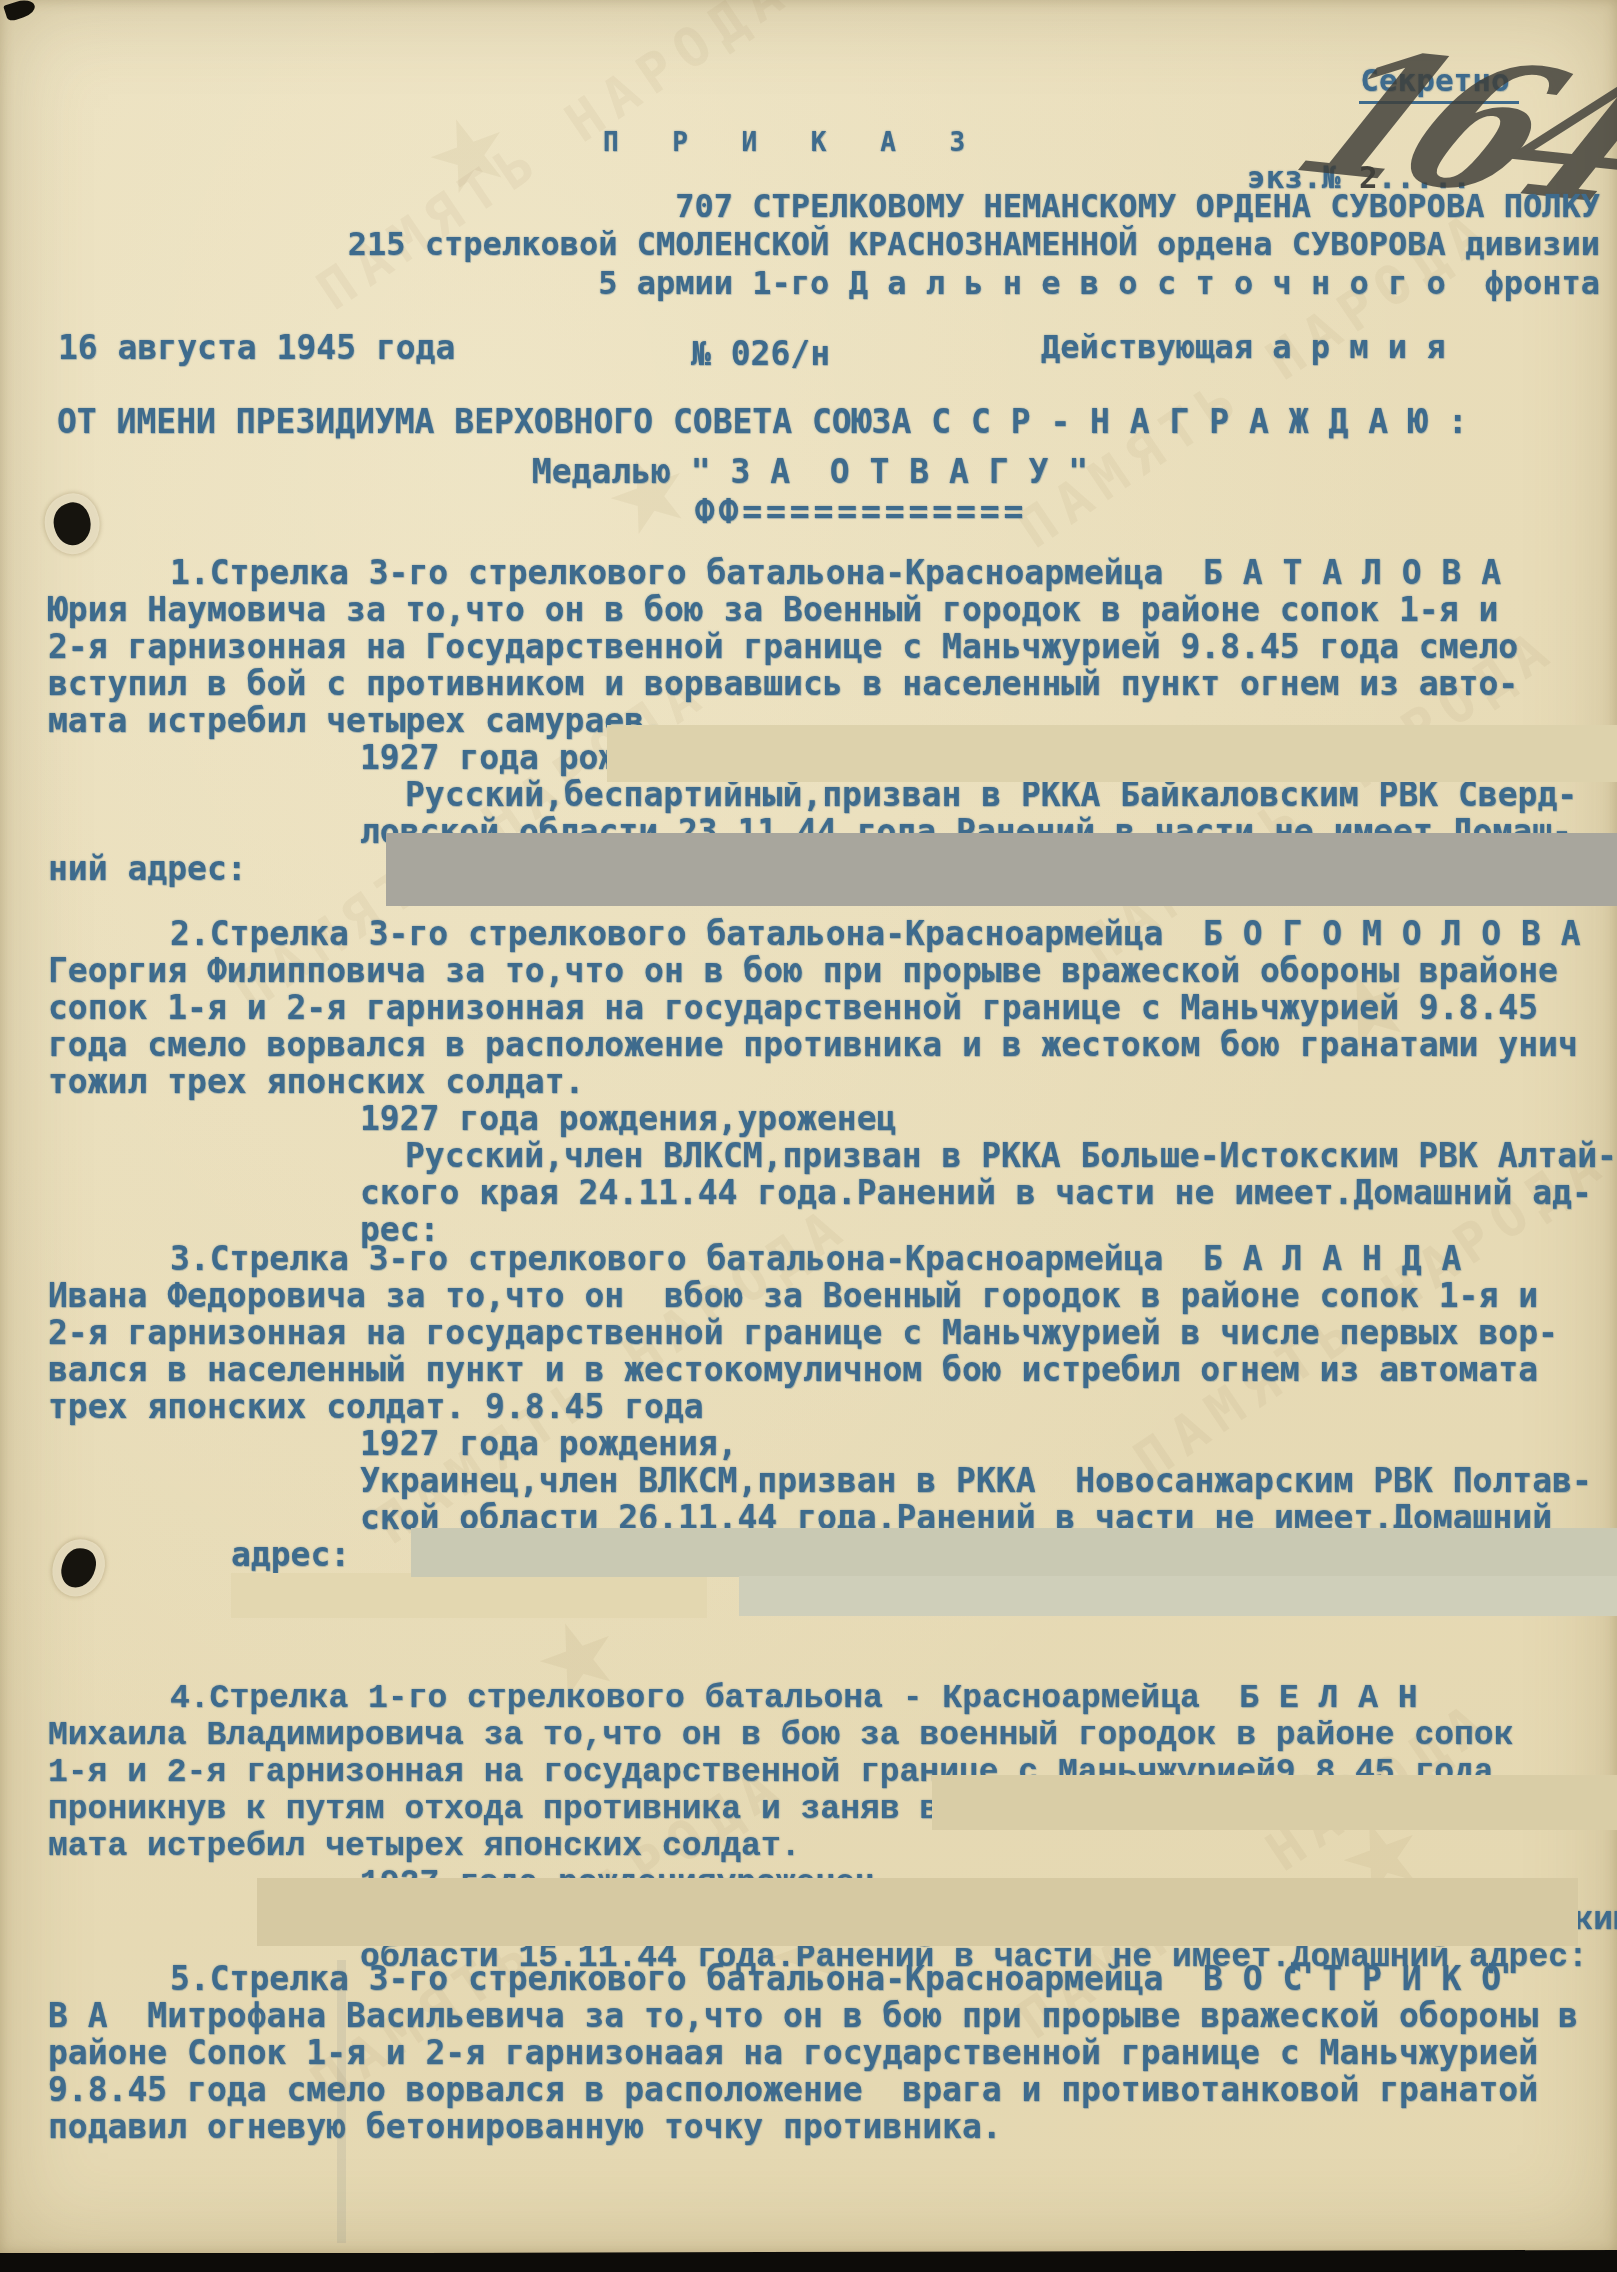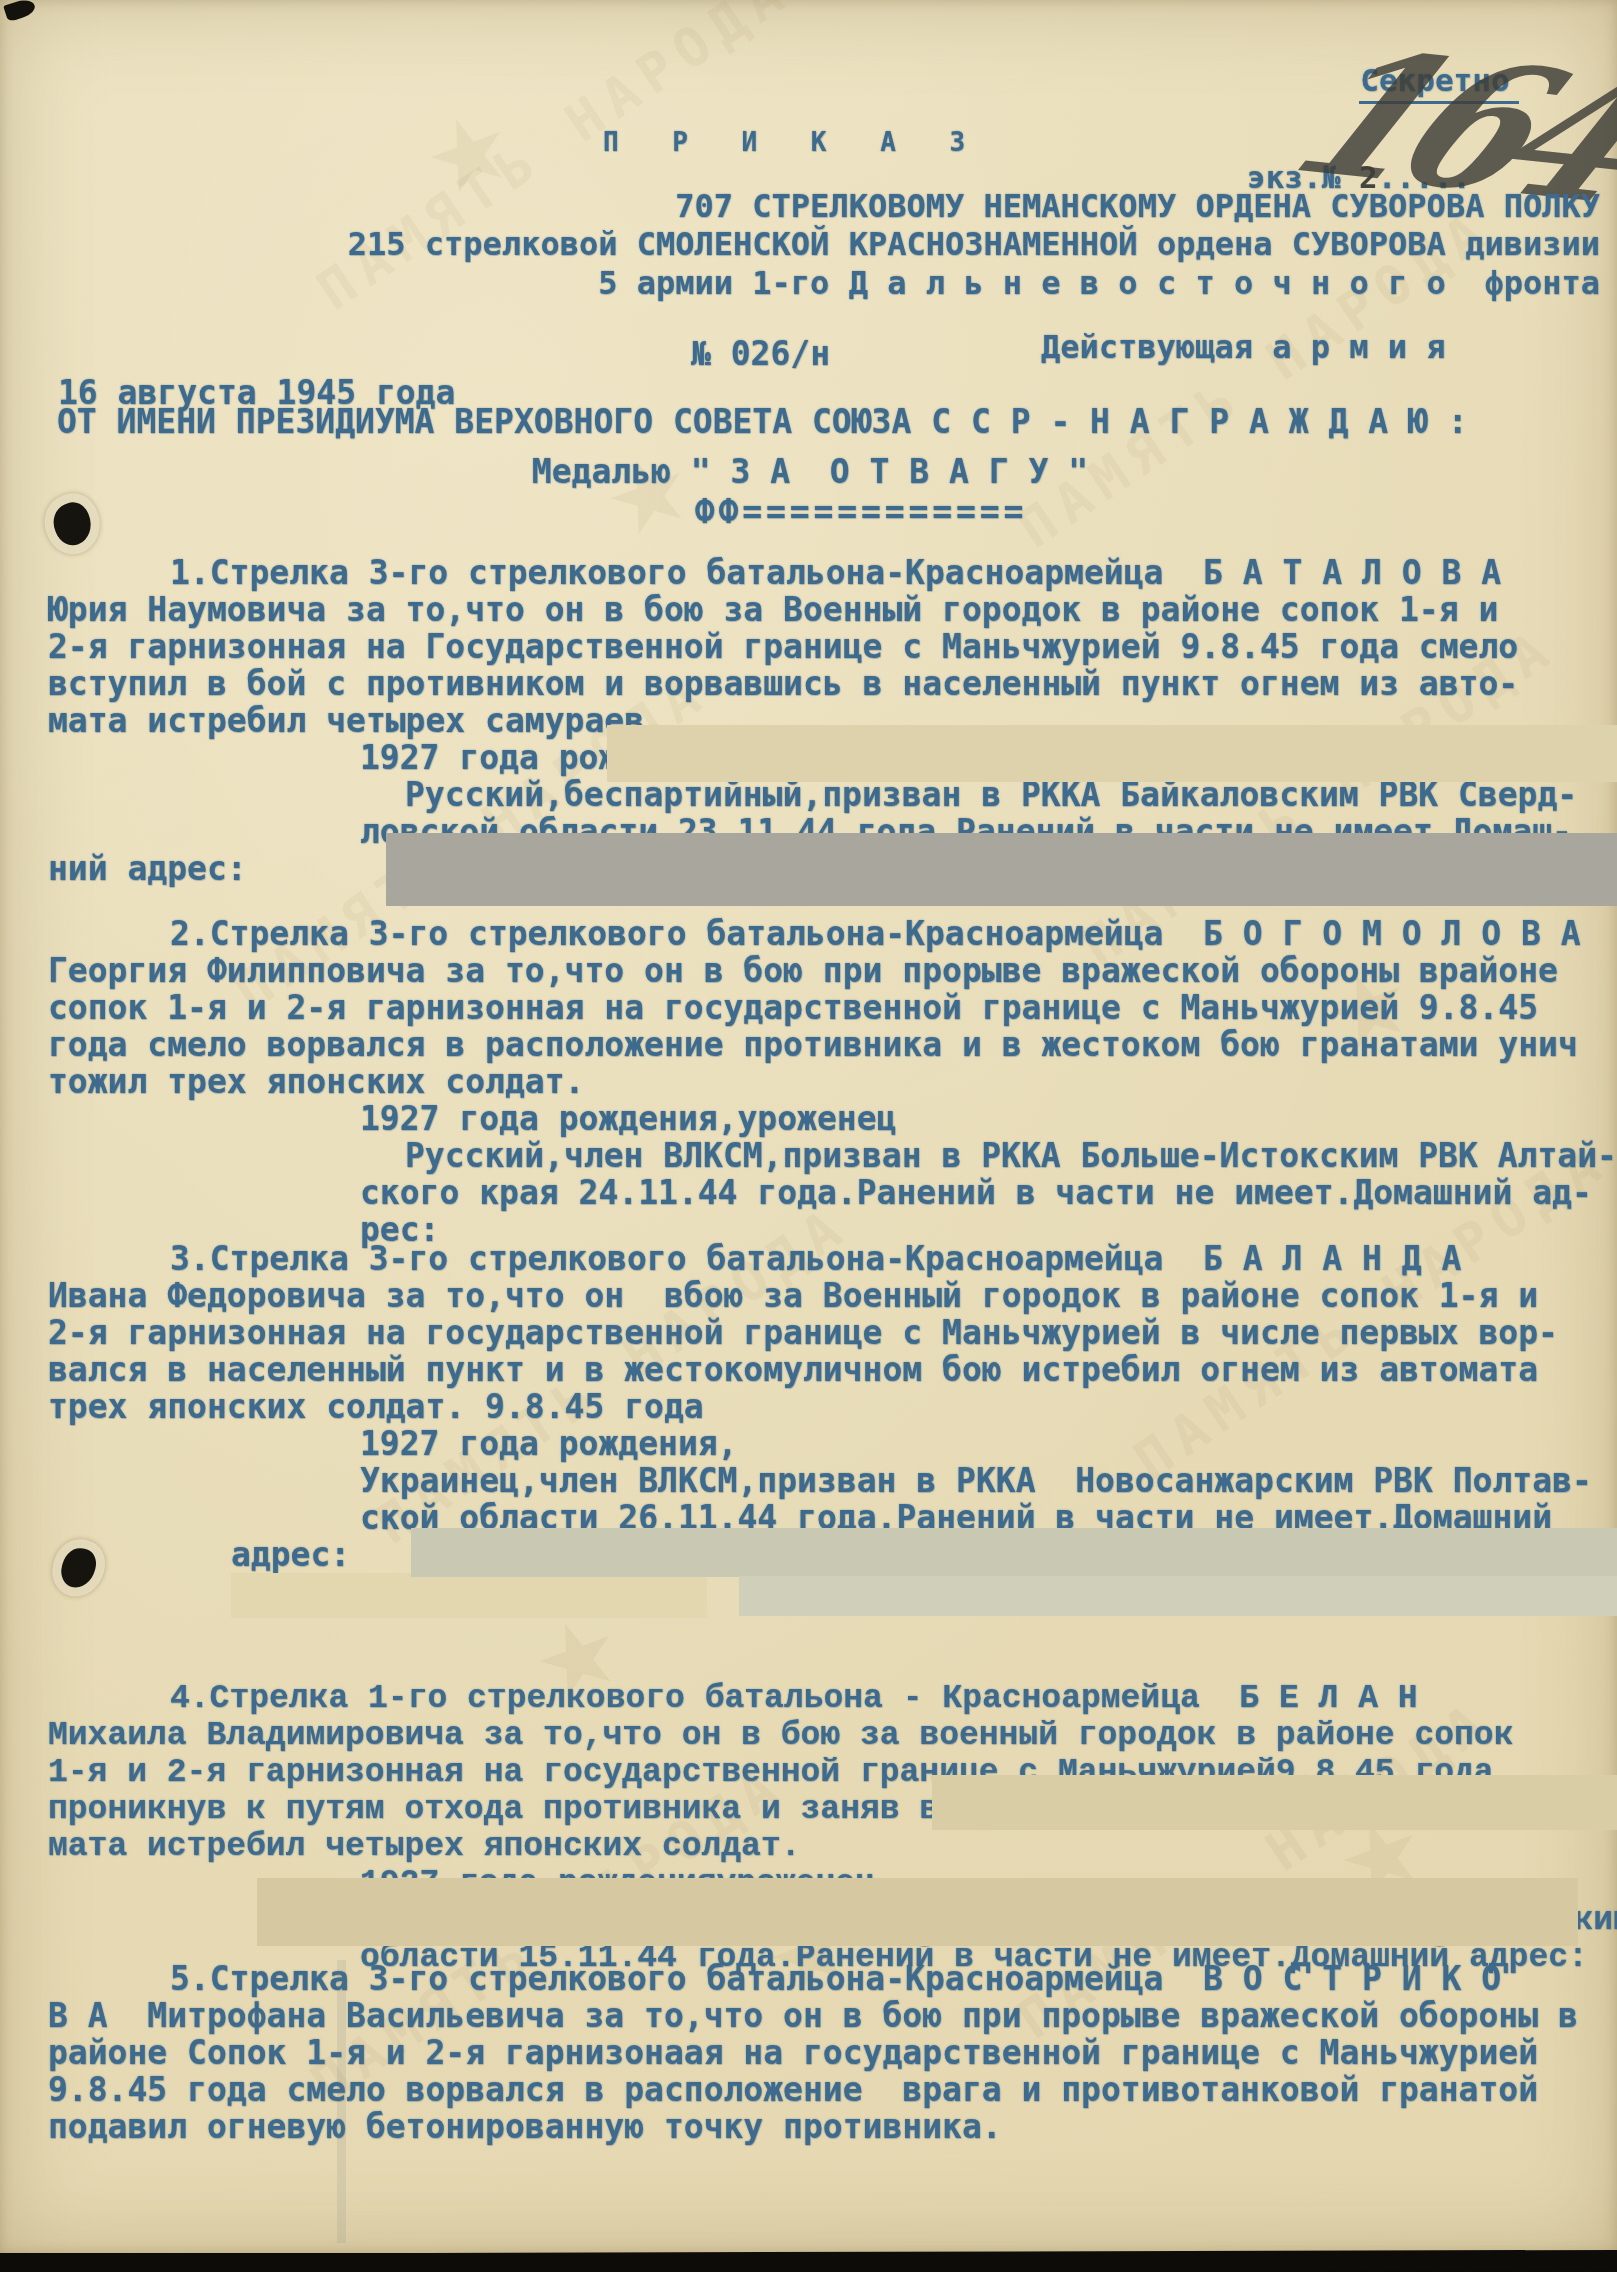--- a/index.html
+++ b/index.html
@@ -28,21 +28,21 @@
   .pencil{color:#45443e;text-shadow:none;font-weight:bold;}
   #handwritten-number{position:absolute;left:1319px;top:31px;font-size:174px;line-height:193px;
       font-family:"DejaVu Serif","Liberation Serif",serif;font-style:italic;font-weight:bold;
       color:#3f3e38;opacity:.82;transform:rotate(6deg) skewX(-24deg);letter-spacing:-18px;}
 
   #order-title{position:absolute;left:0;top:127px;width:1587px;text-align:center;
       font-size:26px;letter-spacing:19px;}
   .org-line{position:absolute;left:0;width:1600px;text-align:right;font-size:32px;}
   #org1{top:187px;} #org2{top:225px;} #org3{top:264px;}
 
-  #meta-date{position:absolute;left:58px;top:328px;font-size:33px;margin-top:45px;}
+  #meta-date{position:absolute;left:58px;top:328px;font-size:33px;}
   #meta-number{position:absolute;left:691px;top:334px;font-size:33px;}
   #meta-army{position:absolute;left:1041px;top:328px;font-size:32px;}
   #award-line{position:absolute;left:57px;top:402px;font-size:33px;}
   #medal-line{position:absolute;left:0;top:452px;width:1620px;text-align:center;font-size:33px;}
   #medal-underline{position:absolute;left:51px;top:492px;width:1620px;text-align:center;
       font-size:33px;letter-spacing:3.9px;}
 
   
   .entry{position:absolute;left:48px;width:1569px;font-size:33px;}
   .entry .ln{height:37px;line-height:37px;}

